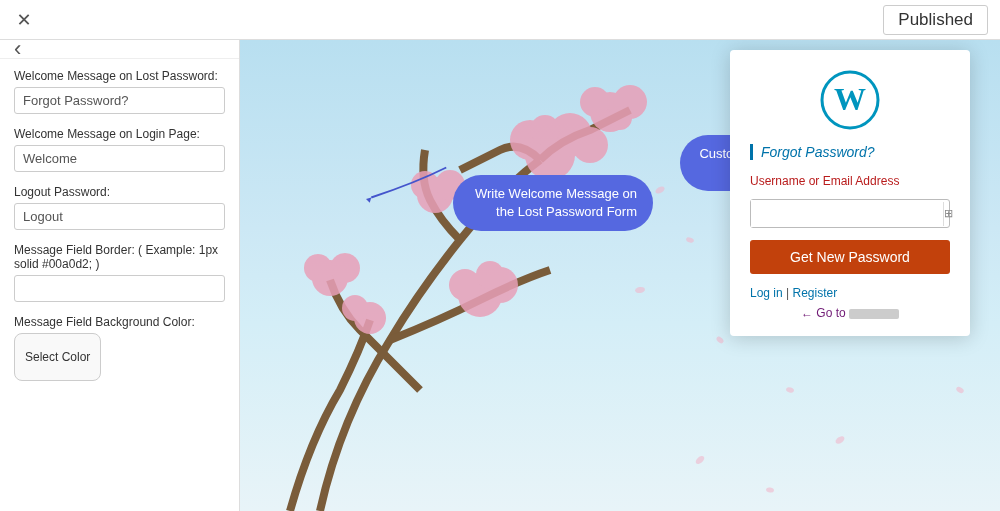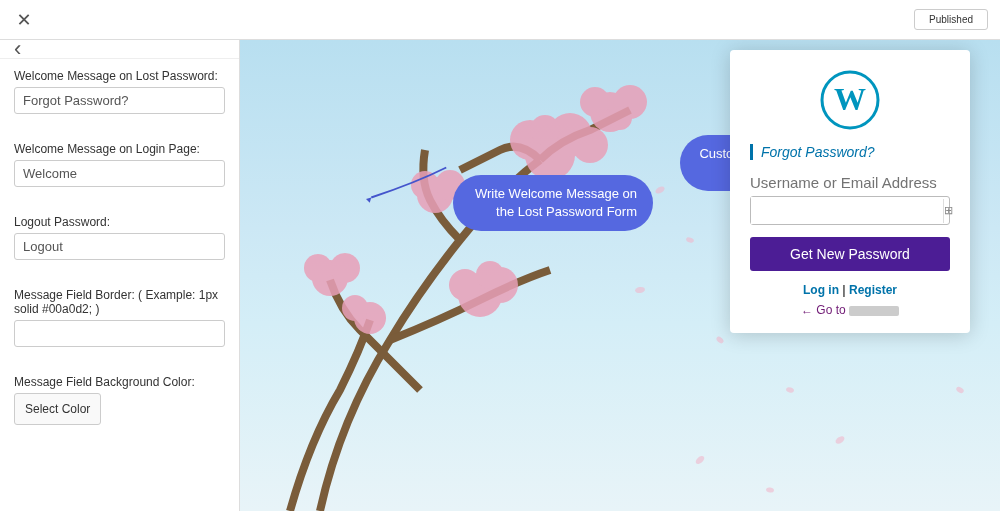--- a/index.html
+++ b/index.html
@@ -23,21 +23,21 @@
       cursor: pointer;
       font-size: 18px;
       color: #555;
       display: flex; align-items: center; justify-content: center;
     }
     .published-btn {
       border: 1px solid #ccc;
       background: #fff;
       padding: 4px 14px;
       border-radius: 3px;
-      font-size: 10px;
+      font-size: 17px;
       cursor: pointer;
       color: #333;
     }
 
     
     .main {
       display: flex;
       flex: 1;
       overflow: hidden;
     }
@@ -81,43 +81,43 @@
       color: #222;
       margin-top: 2px;
     }
 
     .sidebar-content {
       padding: 10px 14px;
       flex: 1;
     }
 
     .field-group {
-      margin-bottom: 28px;
+      margin-bottom: 13px;
     }
     .field-label {
       font-size: 12px;
       color: #333;
       margin-bottom: 4px;
       display: block;
     }
     .field-input {
       width: 100%;
       border: 1px solid #ccc;
       border-radius: 3px;
       padding: 5px 8px;
       font-size: 13px;
       color: #555;
       outline: none;
     }
 
     .select-color-btn {
       border: 1px solid #ccc;
       background: #f9f9f9;
-      padding: 8px 10px;
-      border-radius: 3px;
+      padding: 16px 10px;
+      border-radius: 8px;
       font-size: 12px;
       cursor: pointer;
       color: #333;
     }
 
     
     .preview {
       flex: 1;
       position: relative;
       overflow: hidden;
@@ -161,23 +161,23 @@
     .forgot-password-text {
       font-size: 14px;
       color: #0073aa;
       border-left: 3px solid #0073aa;
       padding-left: 8px;
       margin-bottom: 14px;
       font-style: italic;
     }
 
     .login-label {
-      font-size: 15px;
-      color: #737373;
-      margin-bottom: 5px;
+      font-size: 12px;
+      color: #b91c1c;
+      margin-bottom: 11px;
       display: block;
     }
 
     .login-input-wrap {
       border: 1px solid #bbb;
       border-radius: 3px;
       display: flex;
       align-items: center;
       margin-bottom: 12px;
     }
@@ -194,36 +194,34 @@
       border-left: 1px solid #ddd;
       display: flex;
       align-items: center;
       justify-content: center;
       color: #888;
       font-size: 11px;
     }
 
     .get-password-btn {
       width: 100%;
-      background: #4c1d95;
+      background: #c2410c;
       color: #fff;
       border: none;
       padding: 9px 0;
       border-radius: 3px;
       font-size: 14px;
       cursor: pointer;
       margin-bottom: 12px;
     }
 
     .login-links {
-      text-align: center;
       font-size: 12px;
       color: #555;
       margin-bottom: 6px;
-      font-weight: bold;
     }
     .login-links a { color: #0073aa; text-decoration: none; }
 
     .go-to {
       text-align: center;
       font-size: 12px;
       color: #701a75;
     }
     .go-to-blurred {
       display: inline-block;

